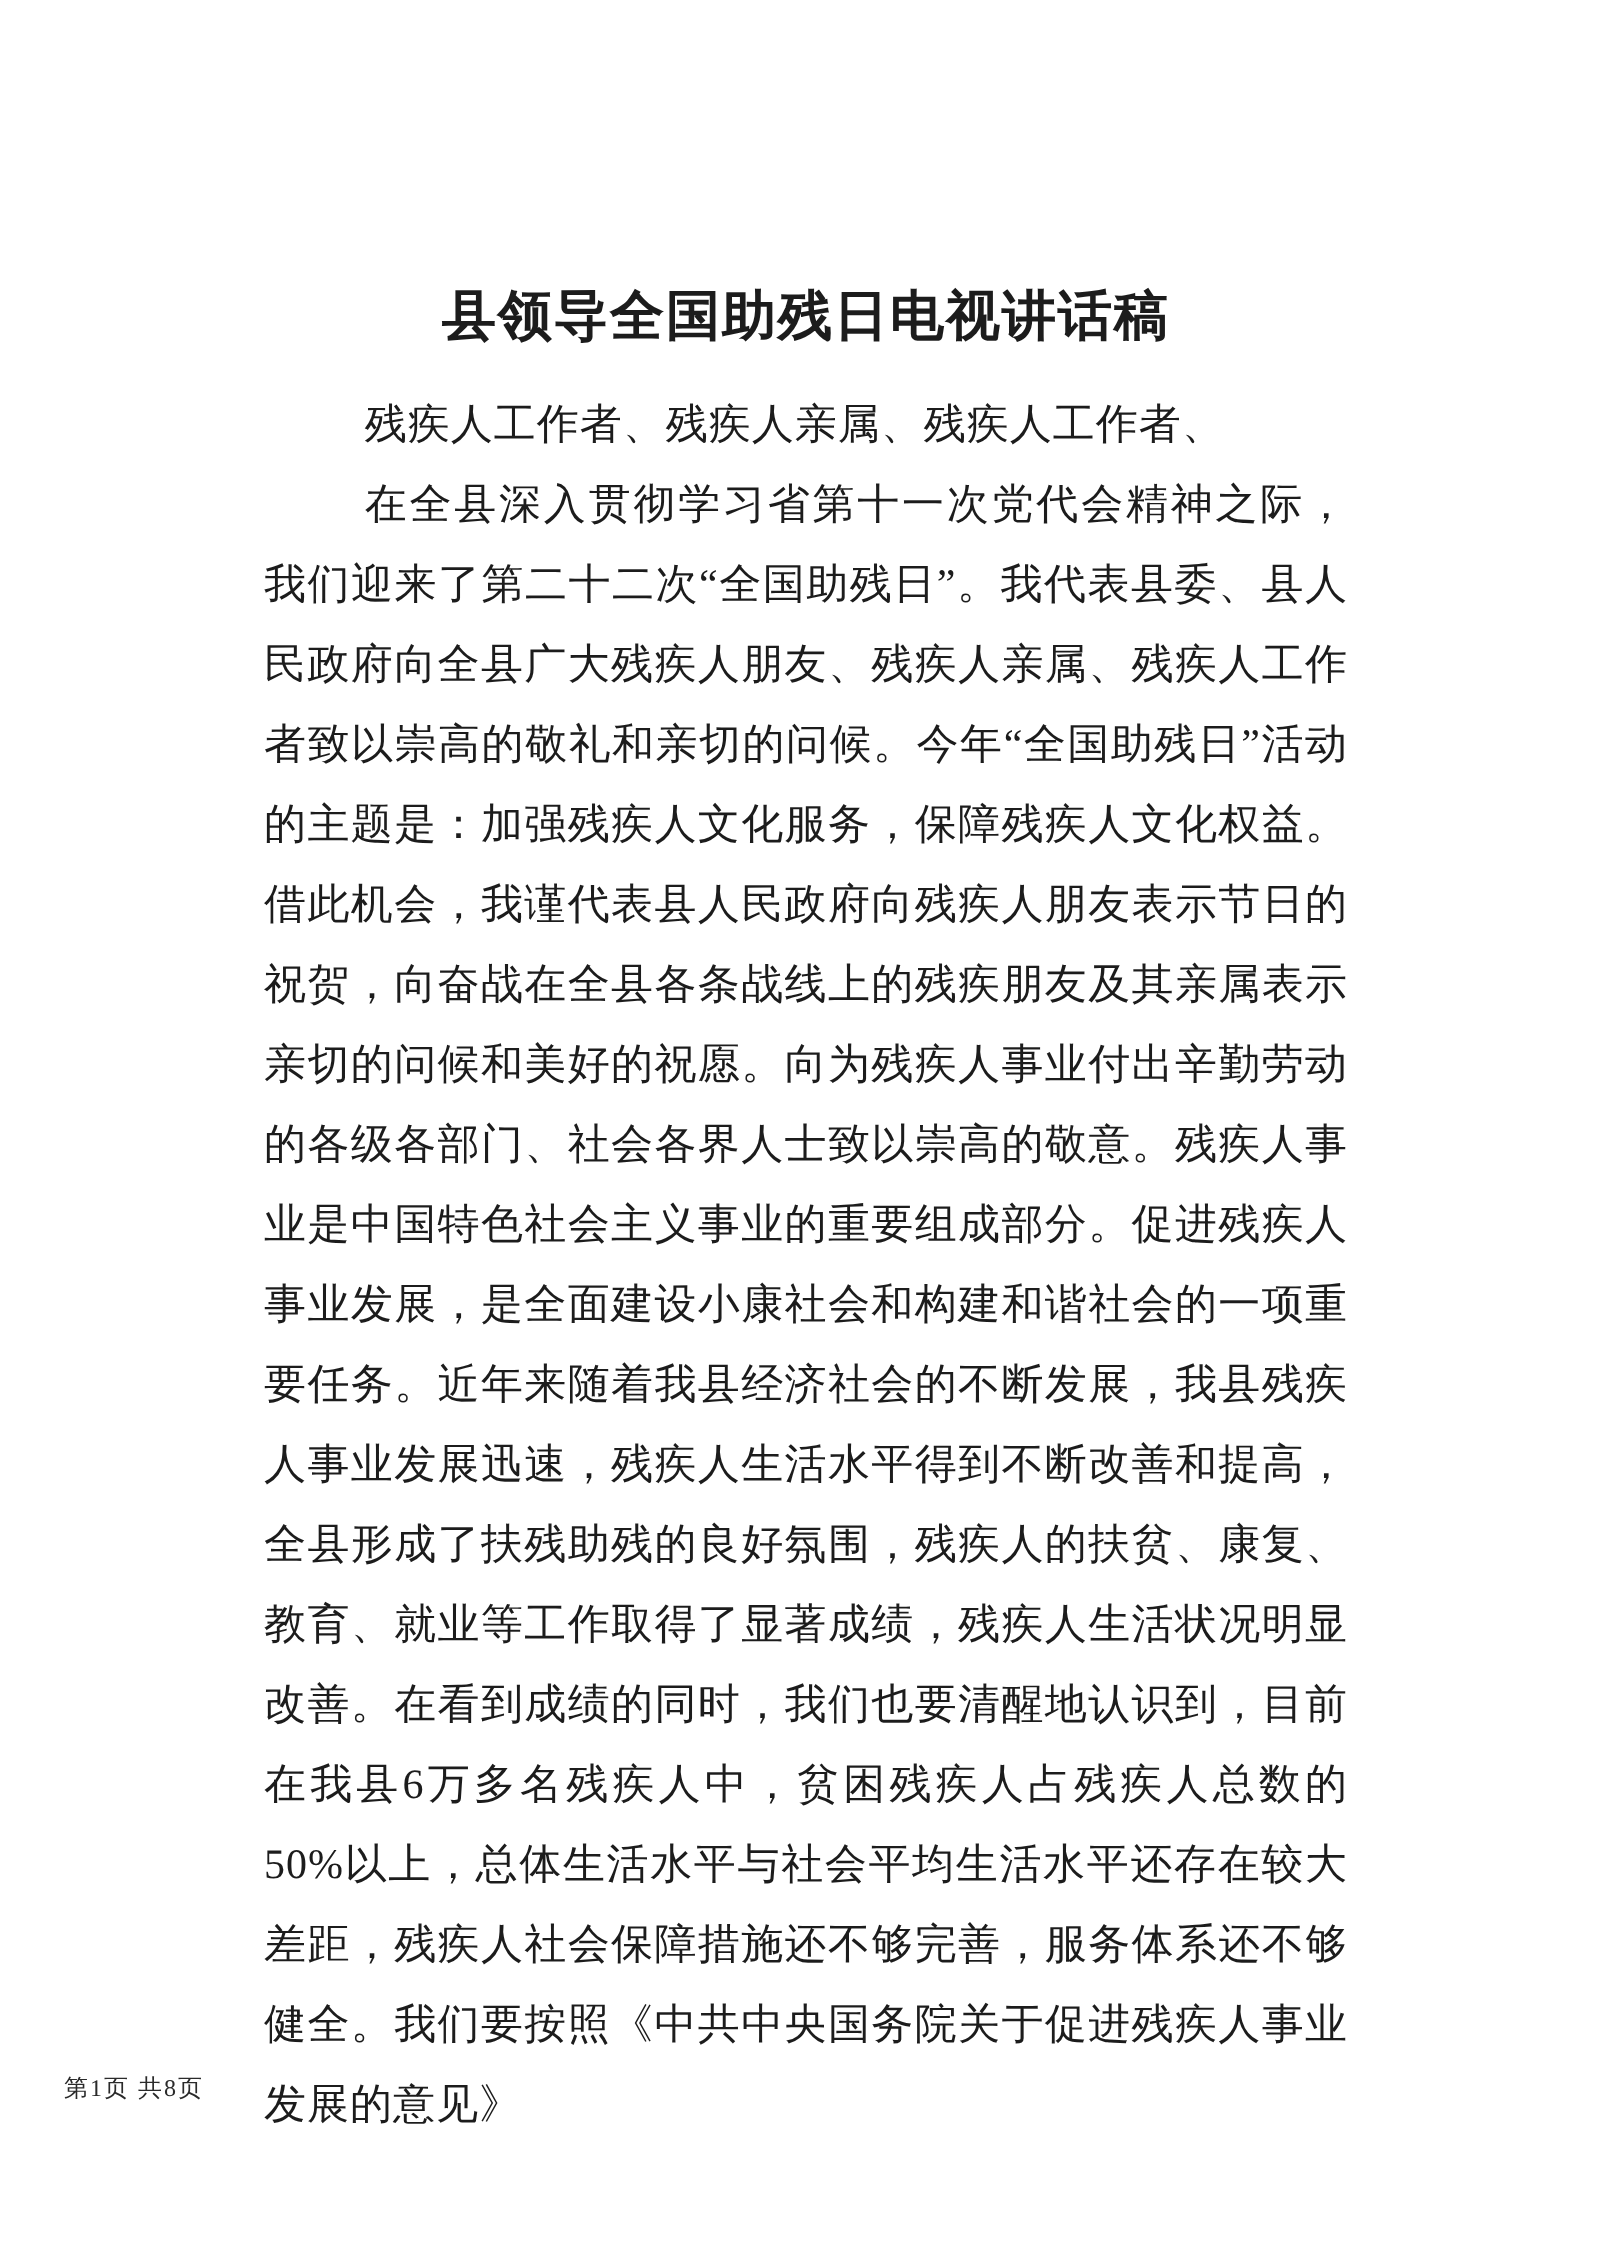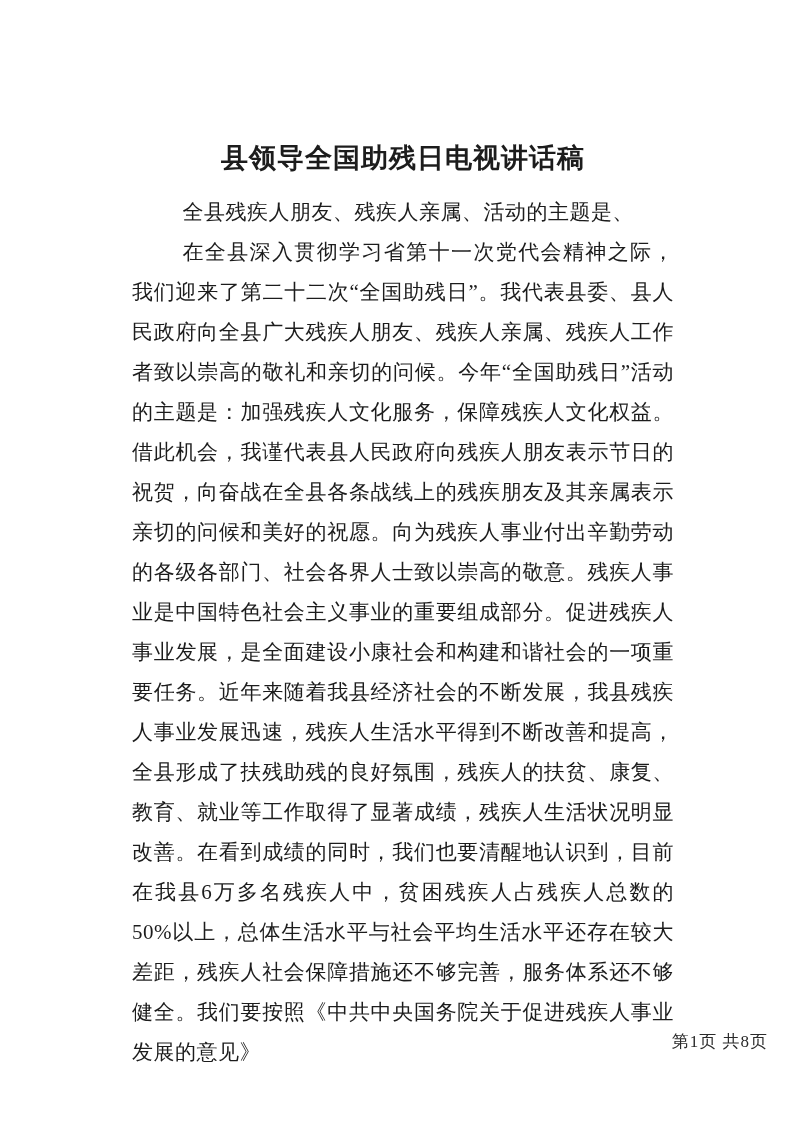--- a/index.html
+++ b/index.html
@@ -37,31 +37,31 @@
     text-justify: inter-ideograph;
   }
   .para.hang {
     text-align: left;
   }
   .page-footer {
     position: absolute;
     left: 0;
     right: 0;
     bottom: 78px;
-    text-align: right;
-    font-size: 17px;
+    text-align: left;
+    font-size: 12px;
     color: #2a2a2a;
     letter-spacing: 1px;
   }
 </style>
 </head>
 <body>
 
 <div class="page">
   <h1 class="doc-title">县领导全国助残日电视讲话稿</h1>
 
-  <p class="para hang">全县残疾人朋友、残疾人亲属、活动的主题是、</p>
+  <p class="para hang">残疾人工作者、残疾人亲属、残疾人工作者、</p>
 
 
   <p class="para">在全县深入贯彻学习省第十一次党代会精神之际，我们迎来了第二十二次“全国助残日”。我代表县委、县人民政府向全县广大残疾人朋友、残疾人亲属、残疾人工作者致以崇高的敬礼和亲切的问候。今年“全国助残日”活动的主题是：加强残疾人文化服务，保障残疾人文化权益。借此机会，我谨代表县人民政府向残疾人朋友表示节日的祝贺，向奋战在全县各条战线上的残疾朋友及其亲属表示亲切的问候和美好的祝愿。向为残疾人事业付出辛勤劳动的各级各部门、社会各界人士致以崇高的敬意。残疾人事业是中国特色社会主义事业的重要组成部分。促进残疾人事业发展，是全面建设小康社会和构建和谐社会的一项重要任务。近年来随着我县经济社会的不断发展，我县残疾人事业发展迅速，残疾人生活水平得到不断改善和提高，全县形成了扶残助残的良好氛围，残疾人的扶贫、康复、教育、就业等工作取得了显著成绩，残疾人生活状况明显改善。在看到成绩的同时，我们也要清醒地认识到，目前在我县6万多名残疾人中，贫困残疾人占残疾人总数的50%以上，总体生活水平与社会平均生活水平还存在较大差距，残疾人社会保障措施还不够完善，服务体系还不够健全。我们要按照《中共中央国务院关于促进残疾人事业发展的意见》</p>
 
   <div class="page-footer">第1页 共8页</div>
 </div>
 
 </body></html>

